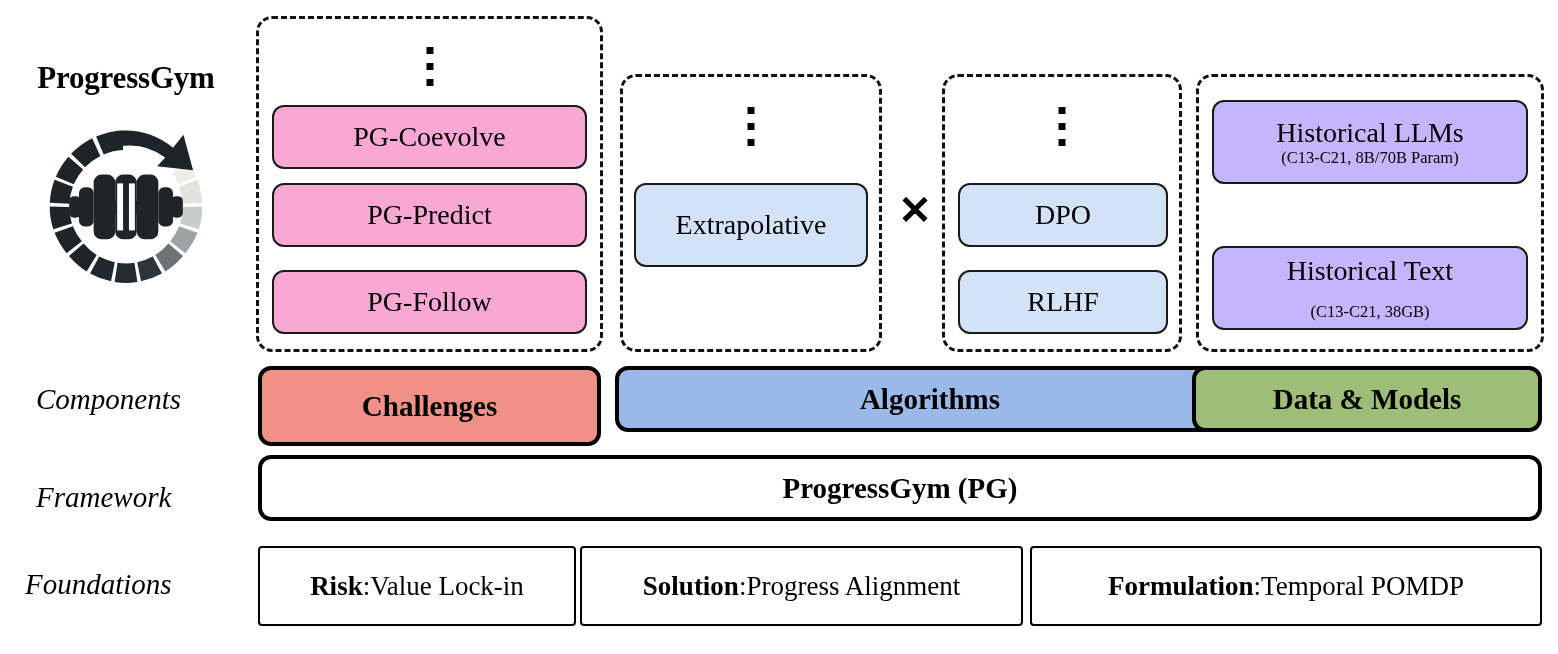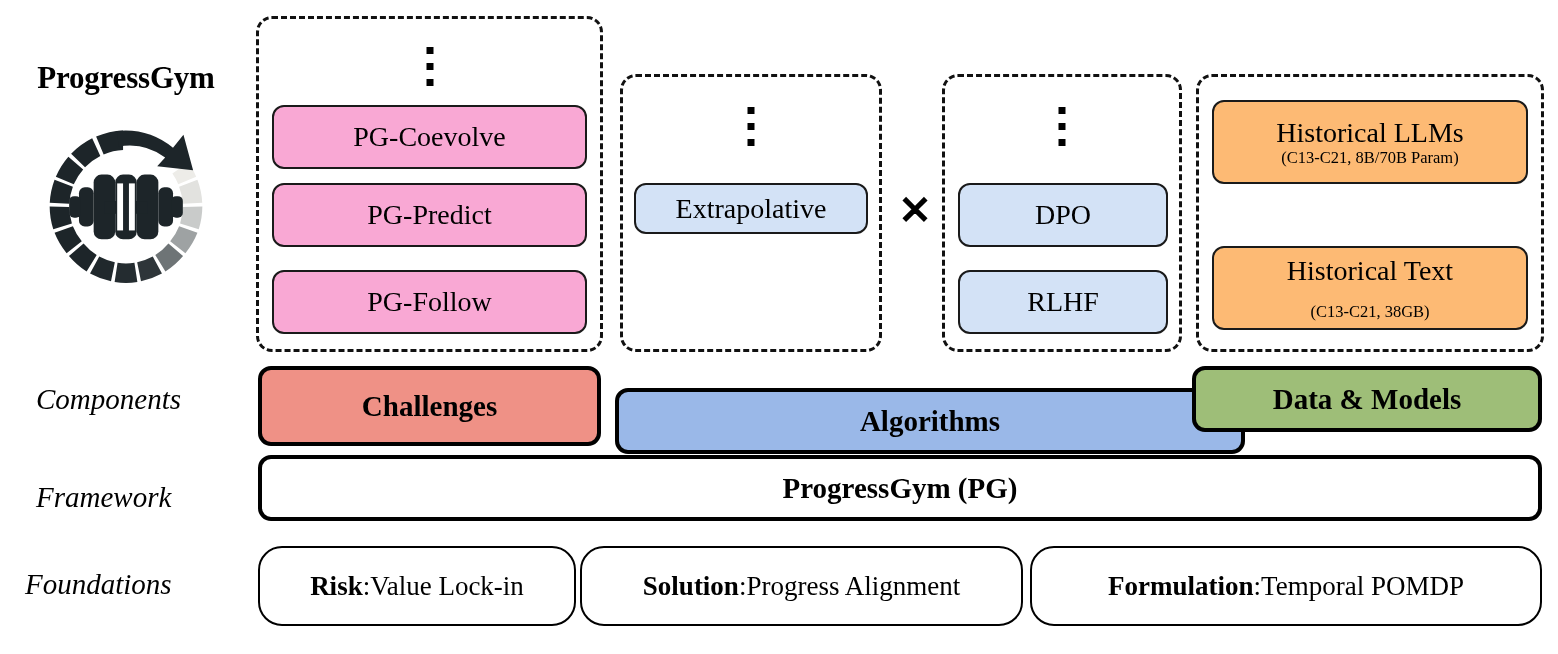--- a/index.html
+++ b/index.html
@@ -98,29 +98,29 @@
     align-items: center;
     justify-content: center;
     text-align: center;
     line-height: 1.05;
   }
   .item .item-title { font-size: 28px; }
   .item .item-sub   { font-size: 16.5px; margin-top: 2px; }
 
   .pink  { background: #f9a8d4; }
   .blue  { background: #d3e2f6; }
-  .green { background: #fdba74; }
+  .green { background: #c4b5fd; }
 
   
   #it-coevolve { left: 272px; top: 105px; width: 315px; height: 64px; }
   #it-predict  { left: 272px; top: 183px; width: 315px; height: 64px; }
   #it-follow   { left: 272px; top: 270px; width: 315px; height: 64px; }
 
   
-  #it-extrap   { left: 634px; top: 183px; width: 234px; height: 51px; }
+  #it-extrap   { left: 634px; top: 183px; width: 234px; height: 84px; }
   #it-lifelong { left: 634px; top: 270px; width: 234px; height: 64px; }
 
   
   #it-dpo      { left: 958px; top: 183px; width: 210px; height: 64px; }
   #it-rlhf     { left: 958px; top: 270px; width: 210px; height: 64px; }
 
   
   #it-hist-llm  { left: 1212px; top: 100px; width: 316px; height: 84px; }
   #it-hist-text { left: 1212px; top: 248px; width: 316px; height: 84px; gap: 16px; }
   #it-hist-text { top: 246px; }
@@ -145,21 +145,21 @@
     box-sizing: border-box;
     border: 4px solid #000000;
     border-radius: 13px;
     display: flex;
     align-items: center;
     justify-content: center;
     font-weight: bold;
     font-size: 29px;
   }
   #comp-challenges { left: 258px;  top: 366px; width: 343px; height: 80px; background: #ef9186; }
-  #comp-algorithms { left: 615px;  top: 388px; width: 630px; height: 66px; background: #9ab8e8; }
+  #comp-algorithms { left: 615px;  top: 366px; width: 630px; height: 66px; background: #9ab8e8; }
   #comp-data       { left: 1192px; top: 366px; width: 350px; height: 66px; background: #9ebe78; }
 
   
   #framework-bar {
     position: absolute;
     left: 258px;
     top: 455px;
     width: 1284px;
     height: 66px;
     box-sizing: border-box;
@@ -173,21 +173,21 @@
     font-size: 29px;
   }
 
   
   .found-box {
     position: absolute;
     top: 546px;
     height: 80px;
     box-sizing: border-box;
     border: 2.6px solid #000000;
-    border-radius: 24px;
+    border-radius: 4px;
     background: #ffffff;
     display: flex;
     align-items: center;
     justify-content: center;
     font-size: 27px;
     white-space: nowrap;
   }
   .found-box b { font-weight: bold; }
   #found-risk        { left: 258px;  width: 318px; }
   #found-solution    { left: 580px;  width: 443px; }

